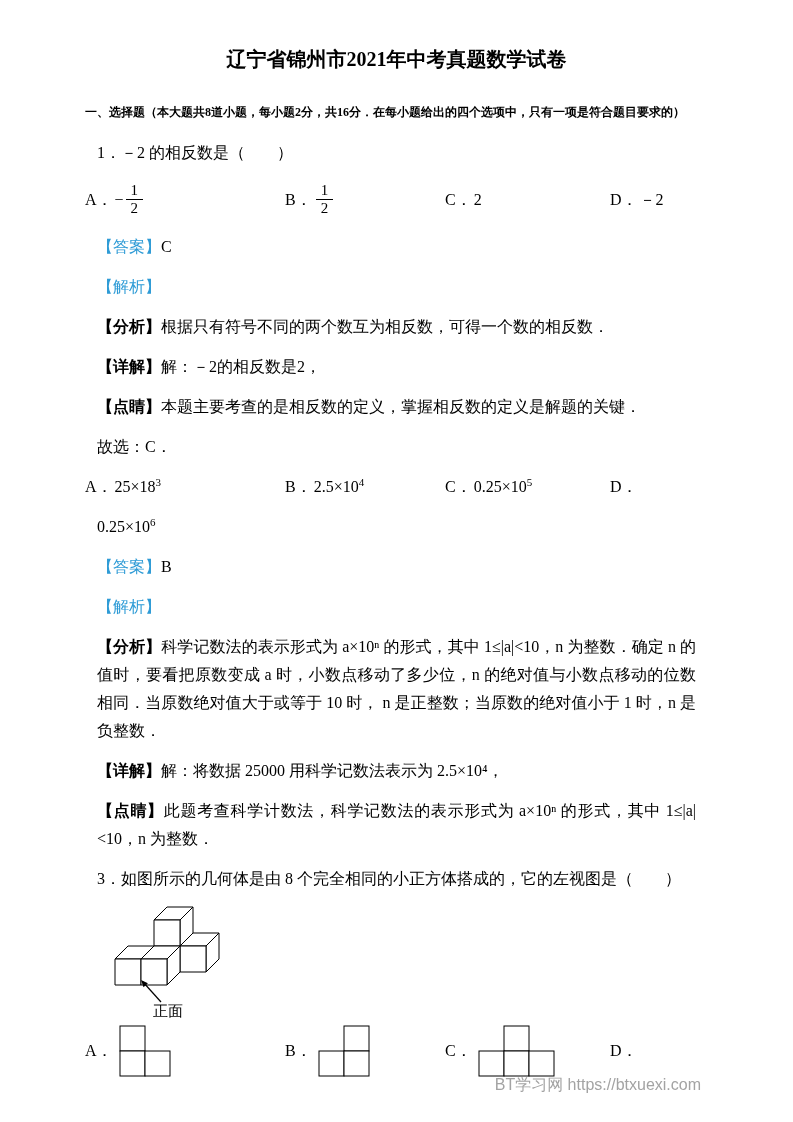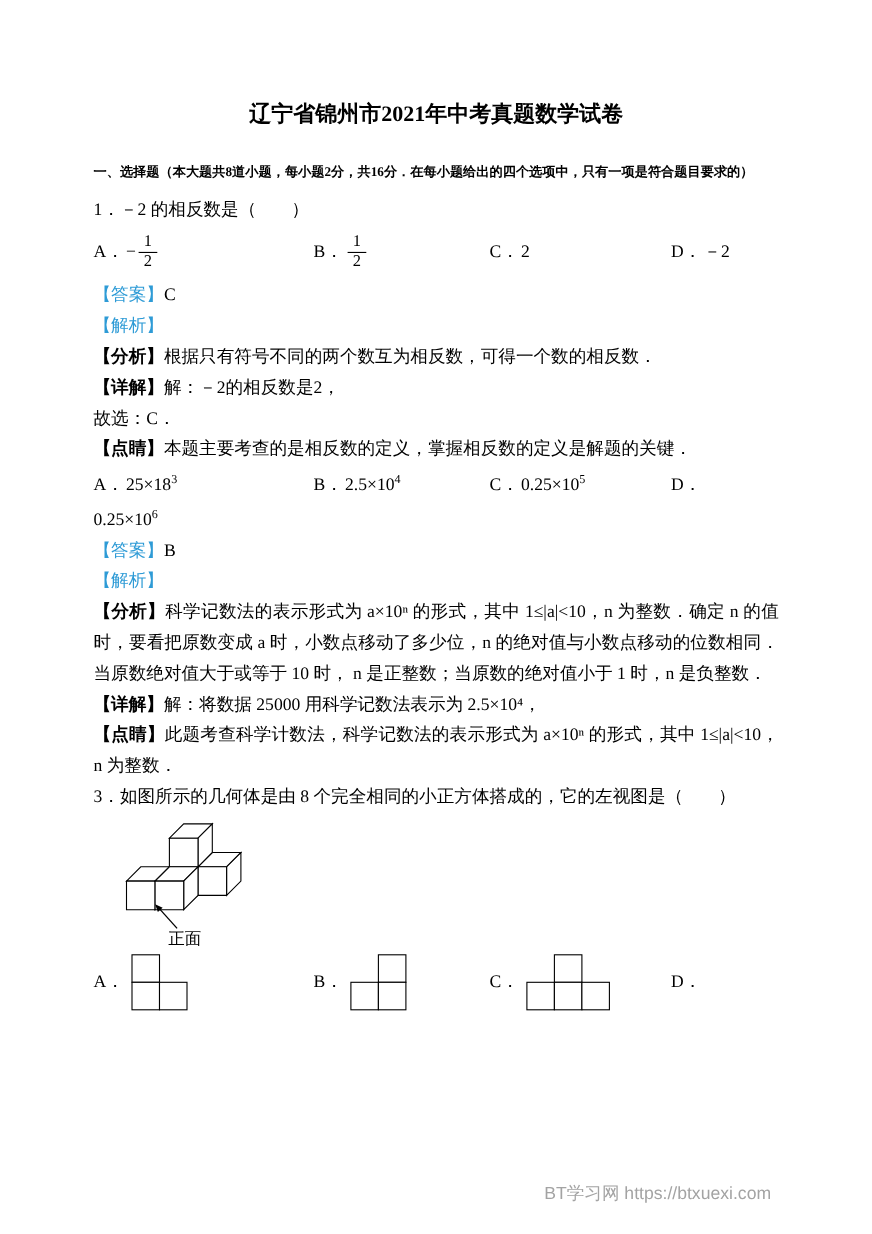--- a/index.html
+++ b/index.html
@@ -1,23 +1,23 @@
 <!DOCTYPE html>
 <html><head>
 <meta charset="utf-8">
 <style>
   html,body{margin:0;padding:0;background:#fff;}
   .page{
     width:793px;height:1122px;position:relative;background:#fff;overflow:hidden;
-    box-sizing:border-box;padding:90px 85px 0 85px;
+    box-sizing:border-box;padding:46px 85px 0 85px;
     font-family:"Liberation Serif","DejaVu Serif",serif;color:#000;border-radius:24px;
   }
   .title{font-size:20px;font-weight:bold;text-align:center;margin:0 0 24px 0;}
   .heading{font-size:12px;font-weight:bold;line-height:30px;margin:0 0 6px 0;text-align:justify;}
-  .para{font-size:16px;line-height:28px;margin:0;text-align:justify;}
+  .para{font-size:16px;line-height:28px;margin:12px;text-align:justify;}
   .options{display:grid;grid-template-columns:200px 160px 165px 1fr;align-items:center;
            font-size:16px;line-height:28px;margin:4px 0;}
   .opt{display:flex;align-items:center;}
   .opt-label{margin-right:2px;}
   .frac{display:inline-flex;flex-direction:column;align-items:center;line-height:1.15;font-size:15px;vertical-align:middle;margin:3px 2px;}
   .frac .num{padding:0 5px;border-bottom:1px solid #000;}
   .frac .den{padding:0 5px;}
   sup{font-size:11px;line-height:1;}
   .blue{}
   .bold-marker{font-weight:bold;}
@@ -71,24 +71,24 @@
     </p>
     <p class="para">
       <span class="blue" style="color: rgb(46, 155, 214);">【解析】</span>
     </p>
     <p class="para">
       <span class="bold-marker">【分析】</span><span>根据只有符号不同的两个数互为相反数，可得一个数的相反数．</span>
     </p>
     <p class="para">
       <span class="bold-marker">【详解】</span><span>解：－2的相反数是2，</span>
     </p>
+    <p class="para">
+      <span class="bold-marker">【点睛】</span><span>本题主要考查的是相反数的定义，掌握相反数的定义是解题的关键．</span>
+    </p>
     <p class="para">故选：C．</p>
-    <p class="para">
-      <span class="bold-marker">【点睛】</span><span>本题主要考查的是相反数的定义，掌握相反数的定义是解题的关键．</span>
-    </p>
   </section>
 
   <section>
 
     <div class="options">
       <span class="opt">
         <span class="opt-label">A．</span>
         <span><span>25×18</span><sup>3</sup></span>
       </span>
       <span class="opt">

